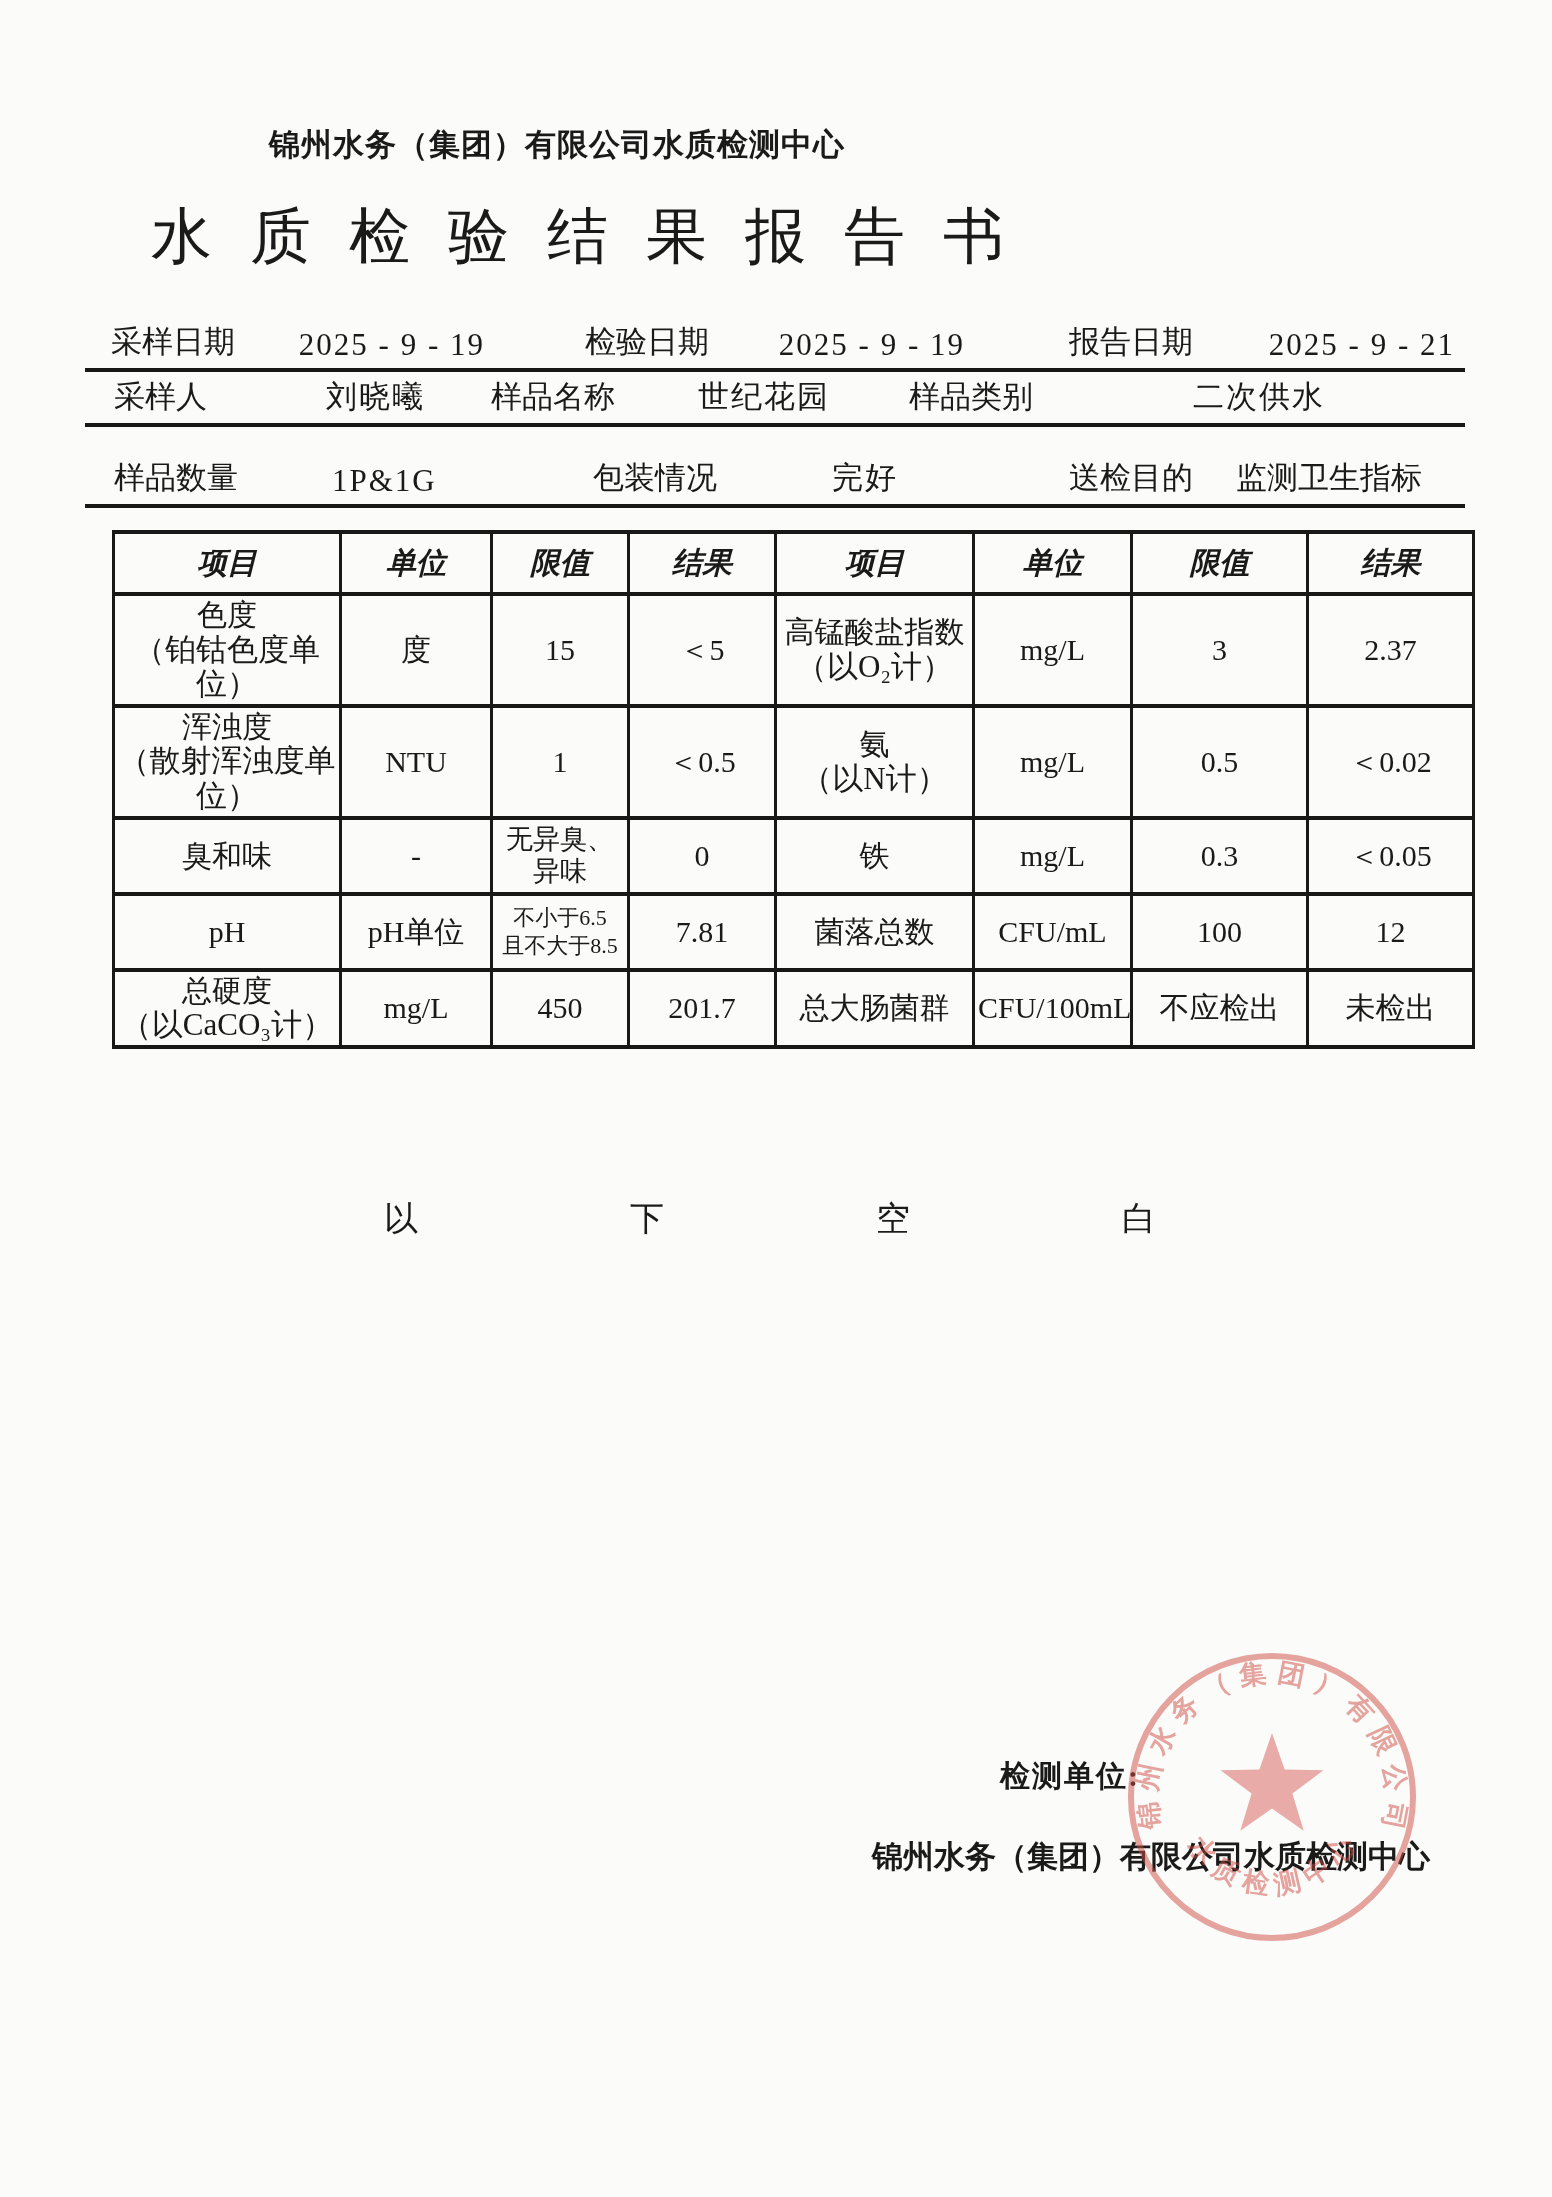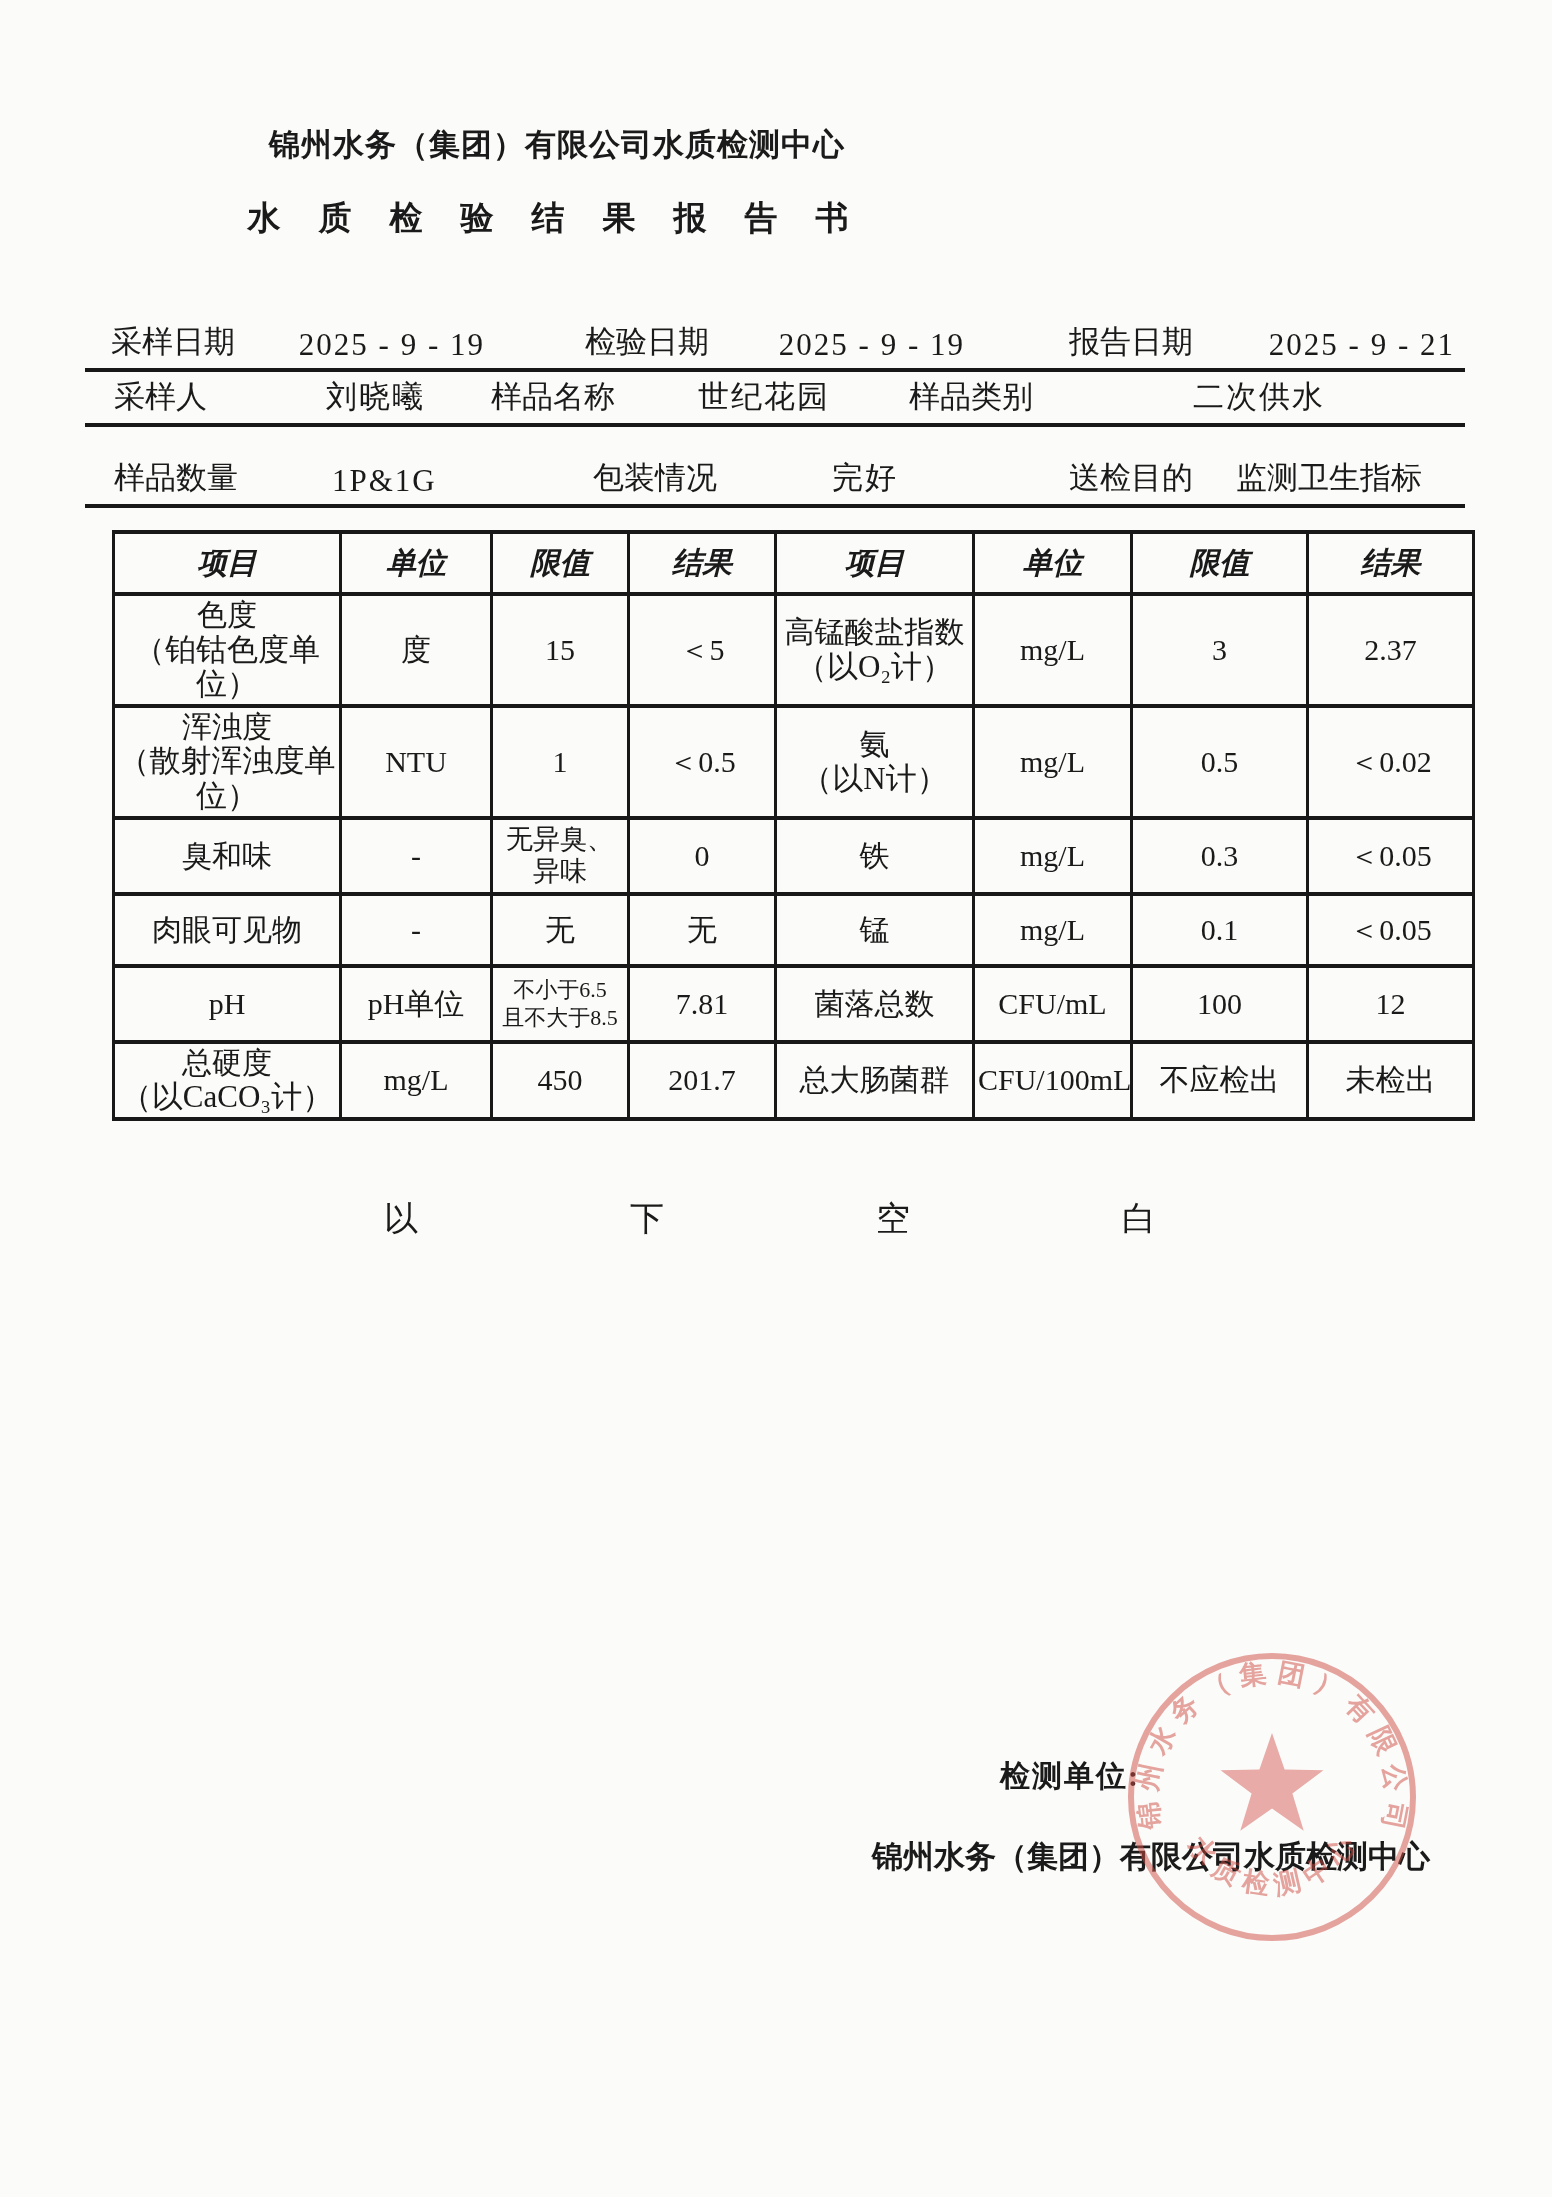--- a/index.html
+++ b/index.html
@@ -12,21 +12,21 @@
     color:#1a1a1a;
     overflow:hidden;
   }
   .org{
     position:absolute;top:124px;left:157px;width:800px;
     text-align:center;font-size:31px;font-weight:700;letter-spacing:1px;
     white-space:nowrap;
   }
   .title{
     position:absolute;top:196px;left:92px;width:950px;
-    text-align:center;font-size:33px;font-weight:700;letter-spacing:38px;
+    text-align:right;font-size:61px;font-weight:400;letter-spacing:38px;
     white-space:nowrap;
   }
   .meta-row{
     position:absolute;left:85px;width:1380px;height:42px;
     border-bottom:4px solid #181818;font-size:31px;
   }
   .meta-row span{position:absolute;bottom:5px;white-space:nowrap;font-family:Liberation Serif, serif;}
   .m-val{text-align:right;letter-spacing:2px;}
   table.results{
     position:absolute;left:112px;top:530px;width:1360px;
@@ -198,46 +198,20 @@
         <td>
             <div class="main">mg/L</div>
           </td>
         <td>
             <div class="main">0.3</div>
           </td>
         <td>
             <div class="main">＜0.05</div>
           </td>
       </tr>
-      <tr style="height:72px">
-        <td>
-            <div class="main">肉眼可见物</div>
-          </td>
-        <td>
-            <div class="main">-</div>
-          </td>
-        <td>
-            <div class="main">无</div>
-          </td>
-        <td>
-            <div class="main">无</div>
-          </td>
-        <td>
-            <div class="main">锰</div>
-          </td>
-        <td>
-            <div class="main">mg/L</div>
-          </td>
-        <td>
-            <div class="main">0.1</div>
-          </td>
-        <td>
-            <div class="main">＜0.05</div>
-          </td>
-      </tr>
       <tr style="height:76px">
         <td>
             <div class="main">pH</div>
           </td>
         <td>
             <div class="main">pH单位</div>
           </td>
         <td class="sm">
             <div class="main">不小于6.5</div>
             <div class="sub">且不大于8.5</div>

